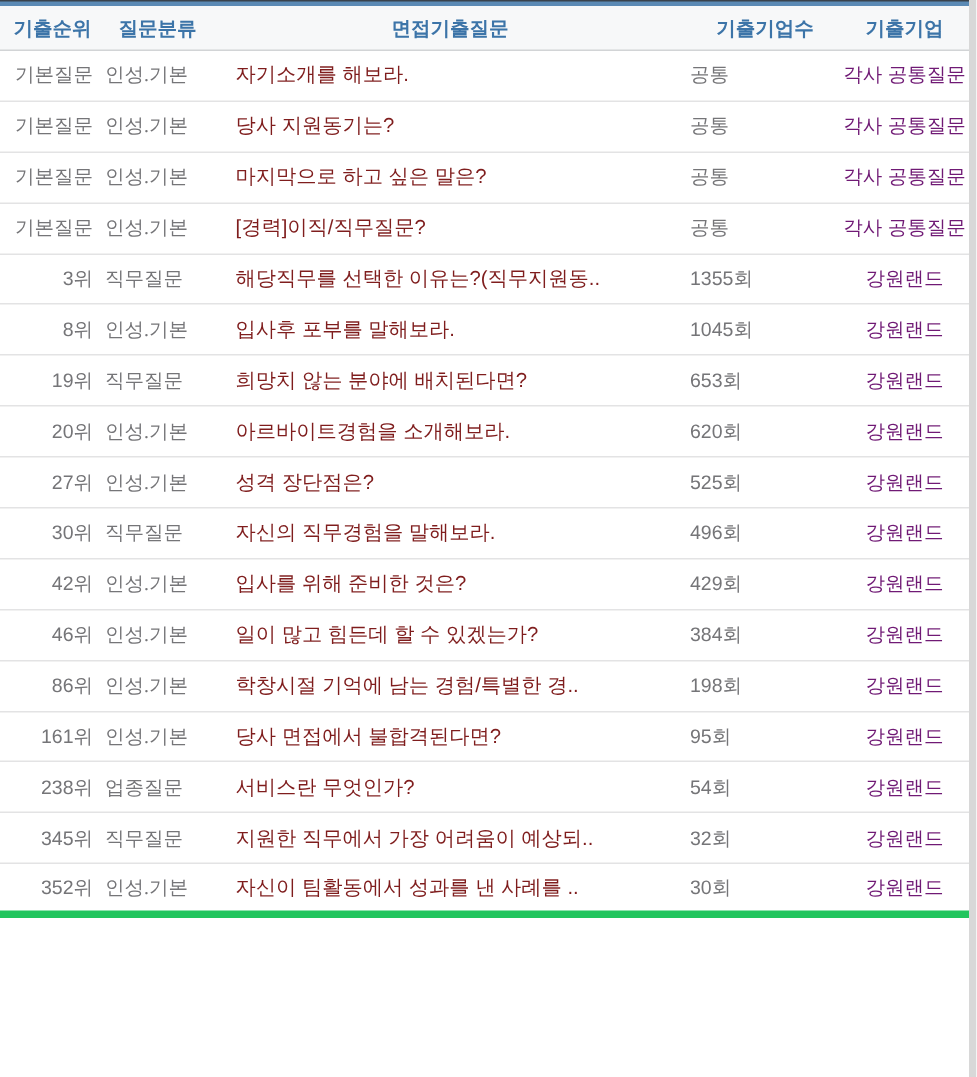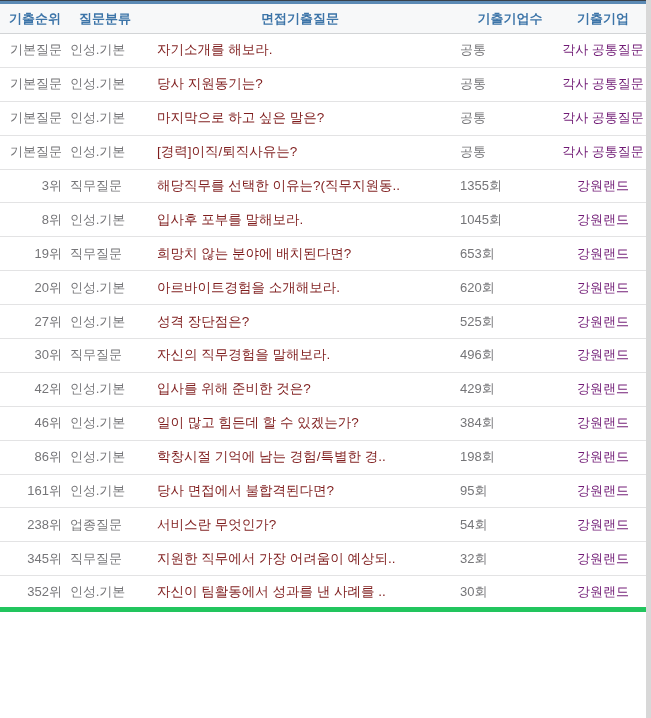--- a/index.html
+++ b/index.html
@@ -70,21 +70,21 @@
           <tr>
             <td class="rank">기본질문</td>
             <td class="category">인성.기본</td>
             <td class="question">마지막으로 하고 싶은 말은?</td>
             <td class="count">공통</td>
             <td class="company">각사 공통질문</td>
           </tr>
           <tr>
             <td class="rank">기본질문</td>
             <td class="category">인성.기본</td>
-            <td class="question">[경력]이직/퇴직사유는?</td>
+            <td class="question">[경력]이직/직무질문?</td>
             <td class="count">공통</td>
             <td class="company">각사 공통질문</td>
           </tr>
           <tr>
             <td class="rank">3위</td>
             <td class="category">직무질문</td>
             <td class="question">해당직무를 선택한 이유는?(직무지원동..</td>
             <td class="count">1355회</td>
             <td class="company">강원랜드</td>
           </tr>

